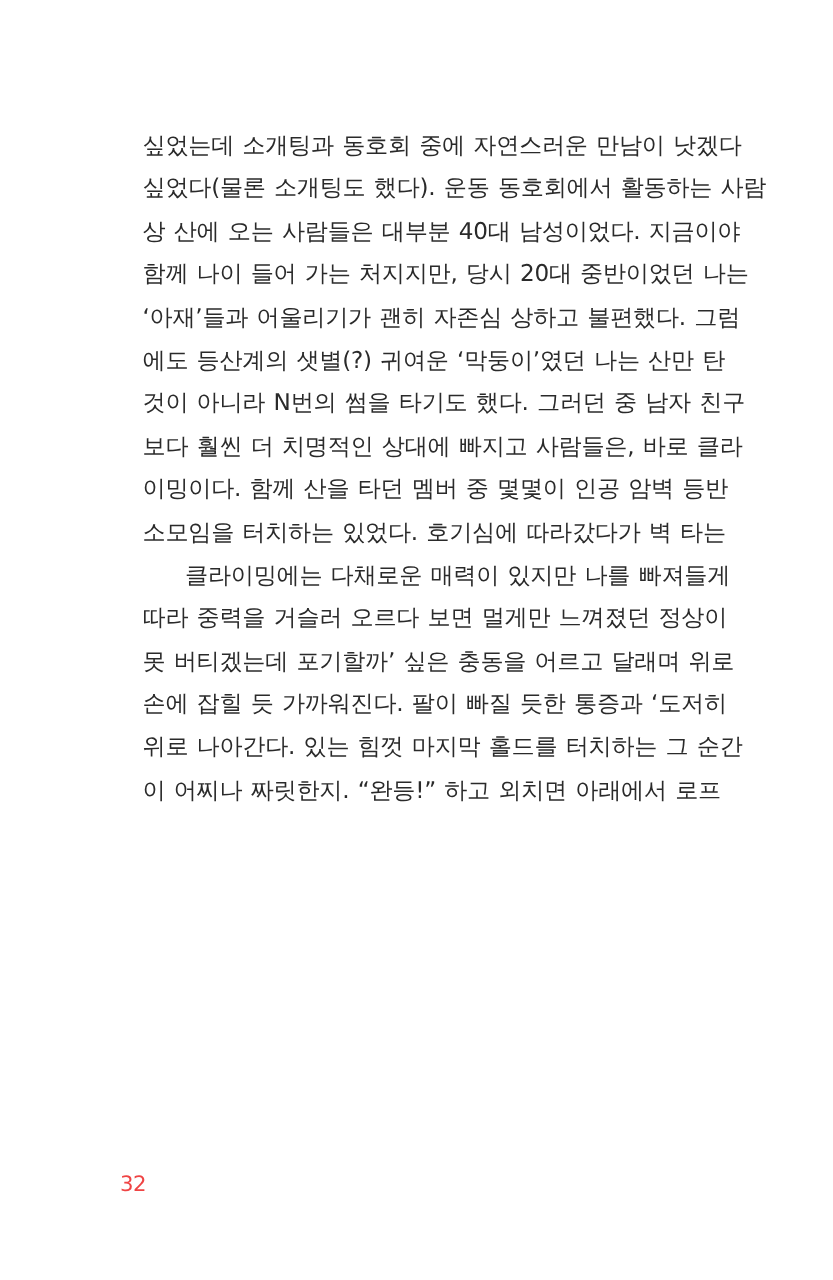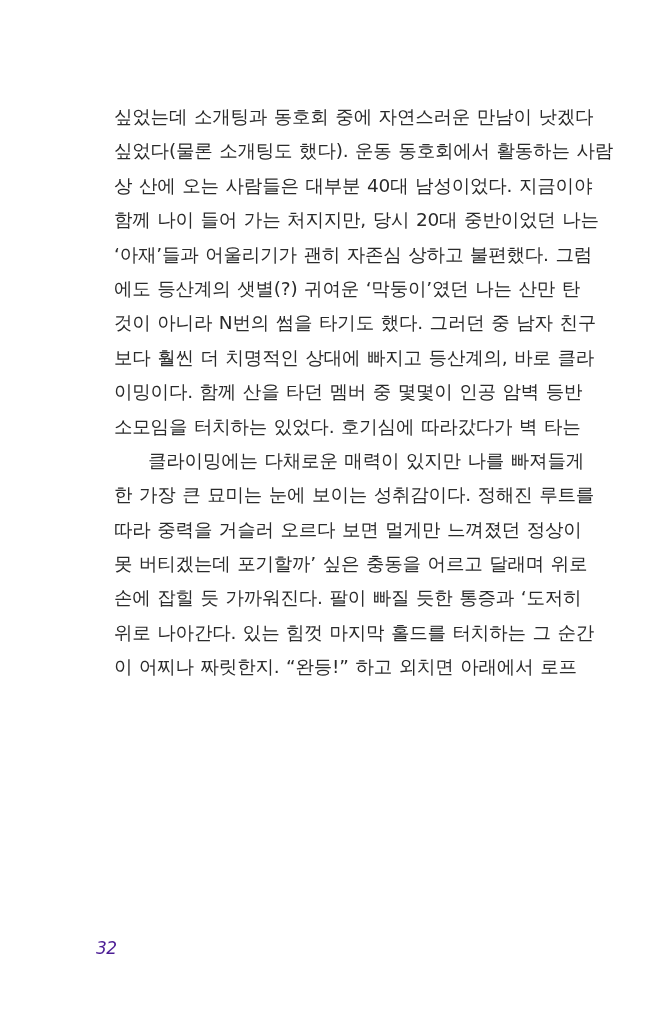--- a/index.html
+++ b/index.html
@@ -40,42 +40,40 @@
     }
     .line.indent {
       padding-left: 34px;
     }
     .page-number {
       position: absolute;
       left: 96px;
       top: 938px;
       font-family: "DejaVu Sans", sans-serif;
       font-size: 17px;
-      color: #4c1d95;
+      color: #ef4444;
       letter-spacing: -0.5px;
-      font-style: italic;
     }
   </style>
 </head>
 <body>
 
 <div class="page">
   <div class="body-text">
     <div class="line">싶었는데 소개팅과 동호회 중에 자연스러운 만남이 낫겠다</div>
     <div class="line">싶었다(물론 소개팅도 했다). 운동 동호회에서 활동하는 사람</div>
     <div class="line">상 산에 오는 사람들은 대부분 40대 남성이었다. 지금이야</div>
     <div class="line">함께 나이 들어 가는 처지지만, 당시 20대 중반이었던 나는</div>
     <div class="line">‘아재’들과 어울리기가 괜히 자존심 상하고 불편했다. 그럼</div>
     <div class="line">에도 등산계의 샛별(?) 귀여운 ‘막둥이’였던 나는 산만 탄</div>
     <div class="line">것이 아니라 N번의 썸을 타기도 했다. 그러던 중 남자 친구</div>
-    <div class="line">보다 훨씬 더 치명적인 상대에 빠지고 등산계의, 바로 클라</div>
+    <div class="line">보다 훨씬 더 치명적인 상대에 빠지고 사람들은, 바로 클라</div>
     <div class="line">이밍이다. 함께 산을 타던 멤버 중 몇몇이 인공 암벽 등반</div>
     <div class="line">소모임을 터치하는 있었다. 호기심에 따라갔다가 벽 타는</div>
     <div class="line indent">클라이밍에는 다채로운 매력이 있지만 나를 빠져들게</div>
-    <div class="line">한 가장 큰 묘미는 눈에 보이는 성취감이다. 정해진 루트를</div>
     <div class="line">따라 중력을 거슬러 오르다 보면 멀게만 느껴졌던 정상이</div>
     <div class="line">못 버티겠는데 포기할까’ 싶은 충동을 어르고 달래며 위로</div>
     <div class="line">손에 잡힐 듯 가까워진다. 팔이 빠질 듯한 통증과 ‘도저히</div>
     <div class="line">위로 나아간다. 있는 힘껏 마지막 홀드를 터치하는 그 순간</div>
     <div class="line">이 어찌나 짜릿한지. “완등!” 하고 외치면 아래에서 로프</div>
   </div>
 
   <div class="page-number">32</div>
 </div>
 

